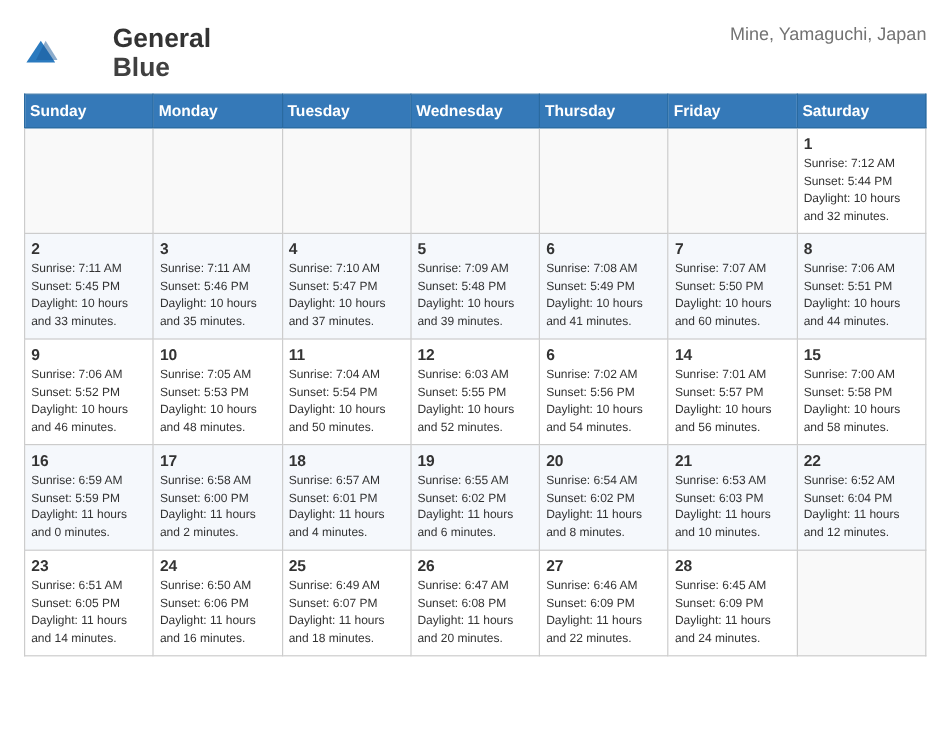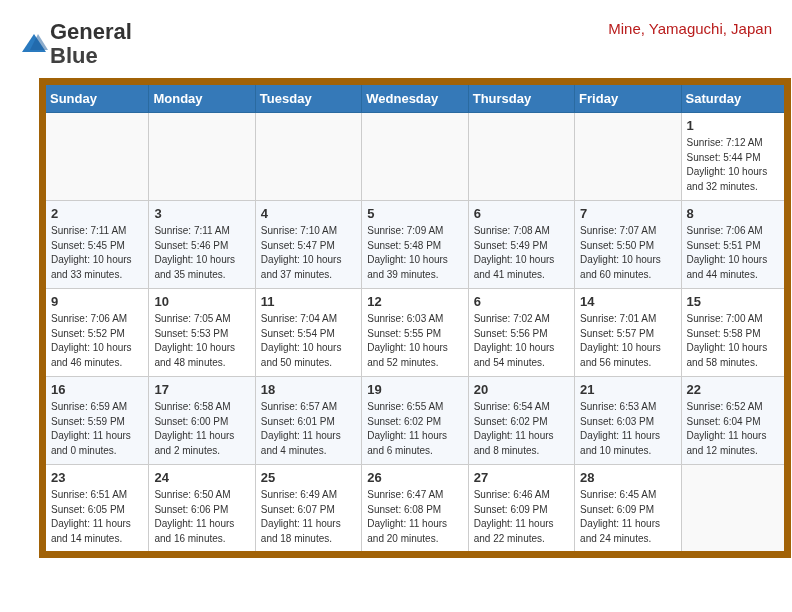--- a/index.html
+++ b/index.html
@@ -12,20 +12,21 @@
     }
     .header {
       display: flex;
       justify-content: space-between;
       align-items: flex-start;
       margin-bottom: 10px;
     }
     .logo {
       display: flex;
       align-items: center;
+      gap: 44px;
     }
     .logo-text {
       font-size: 22px;
       font-weight: bold;
       line-height: 1.1;
     }
     .logo-general { color: #333; }
     .logo-blue { color: #404040; }
     .logo-icon {
       width: 28px;
@@ -34,27 +35,26 @@
     }
     .title-block { text-align: right; }
     .month-title {
       font-size: 36px;
       font-weight: bold;
       color: #333;
       line-height: 1.1;
     }
     .location {
       font-size: 15px;
-      color: #b91c1c;
+      color: #737373;
     }
     .calendar {
       width: 100%;
       border-collapse: collapse;
-      border: 7px solid #a16207;
-      margin-left: 19px;
+      border: 1px solid #a16207;
     }
     .calendar th {
       background: #3579b8;
       color: #fff;
       font-size: 13px;
       padding: 6px 4px;
       text-align: left;
       border: 1px solid #2a6aa0;
       font-weight: bold;
     }

